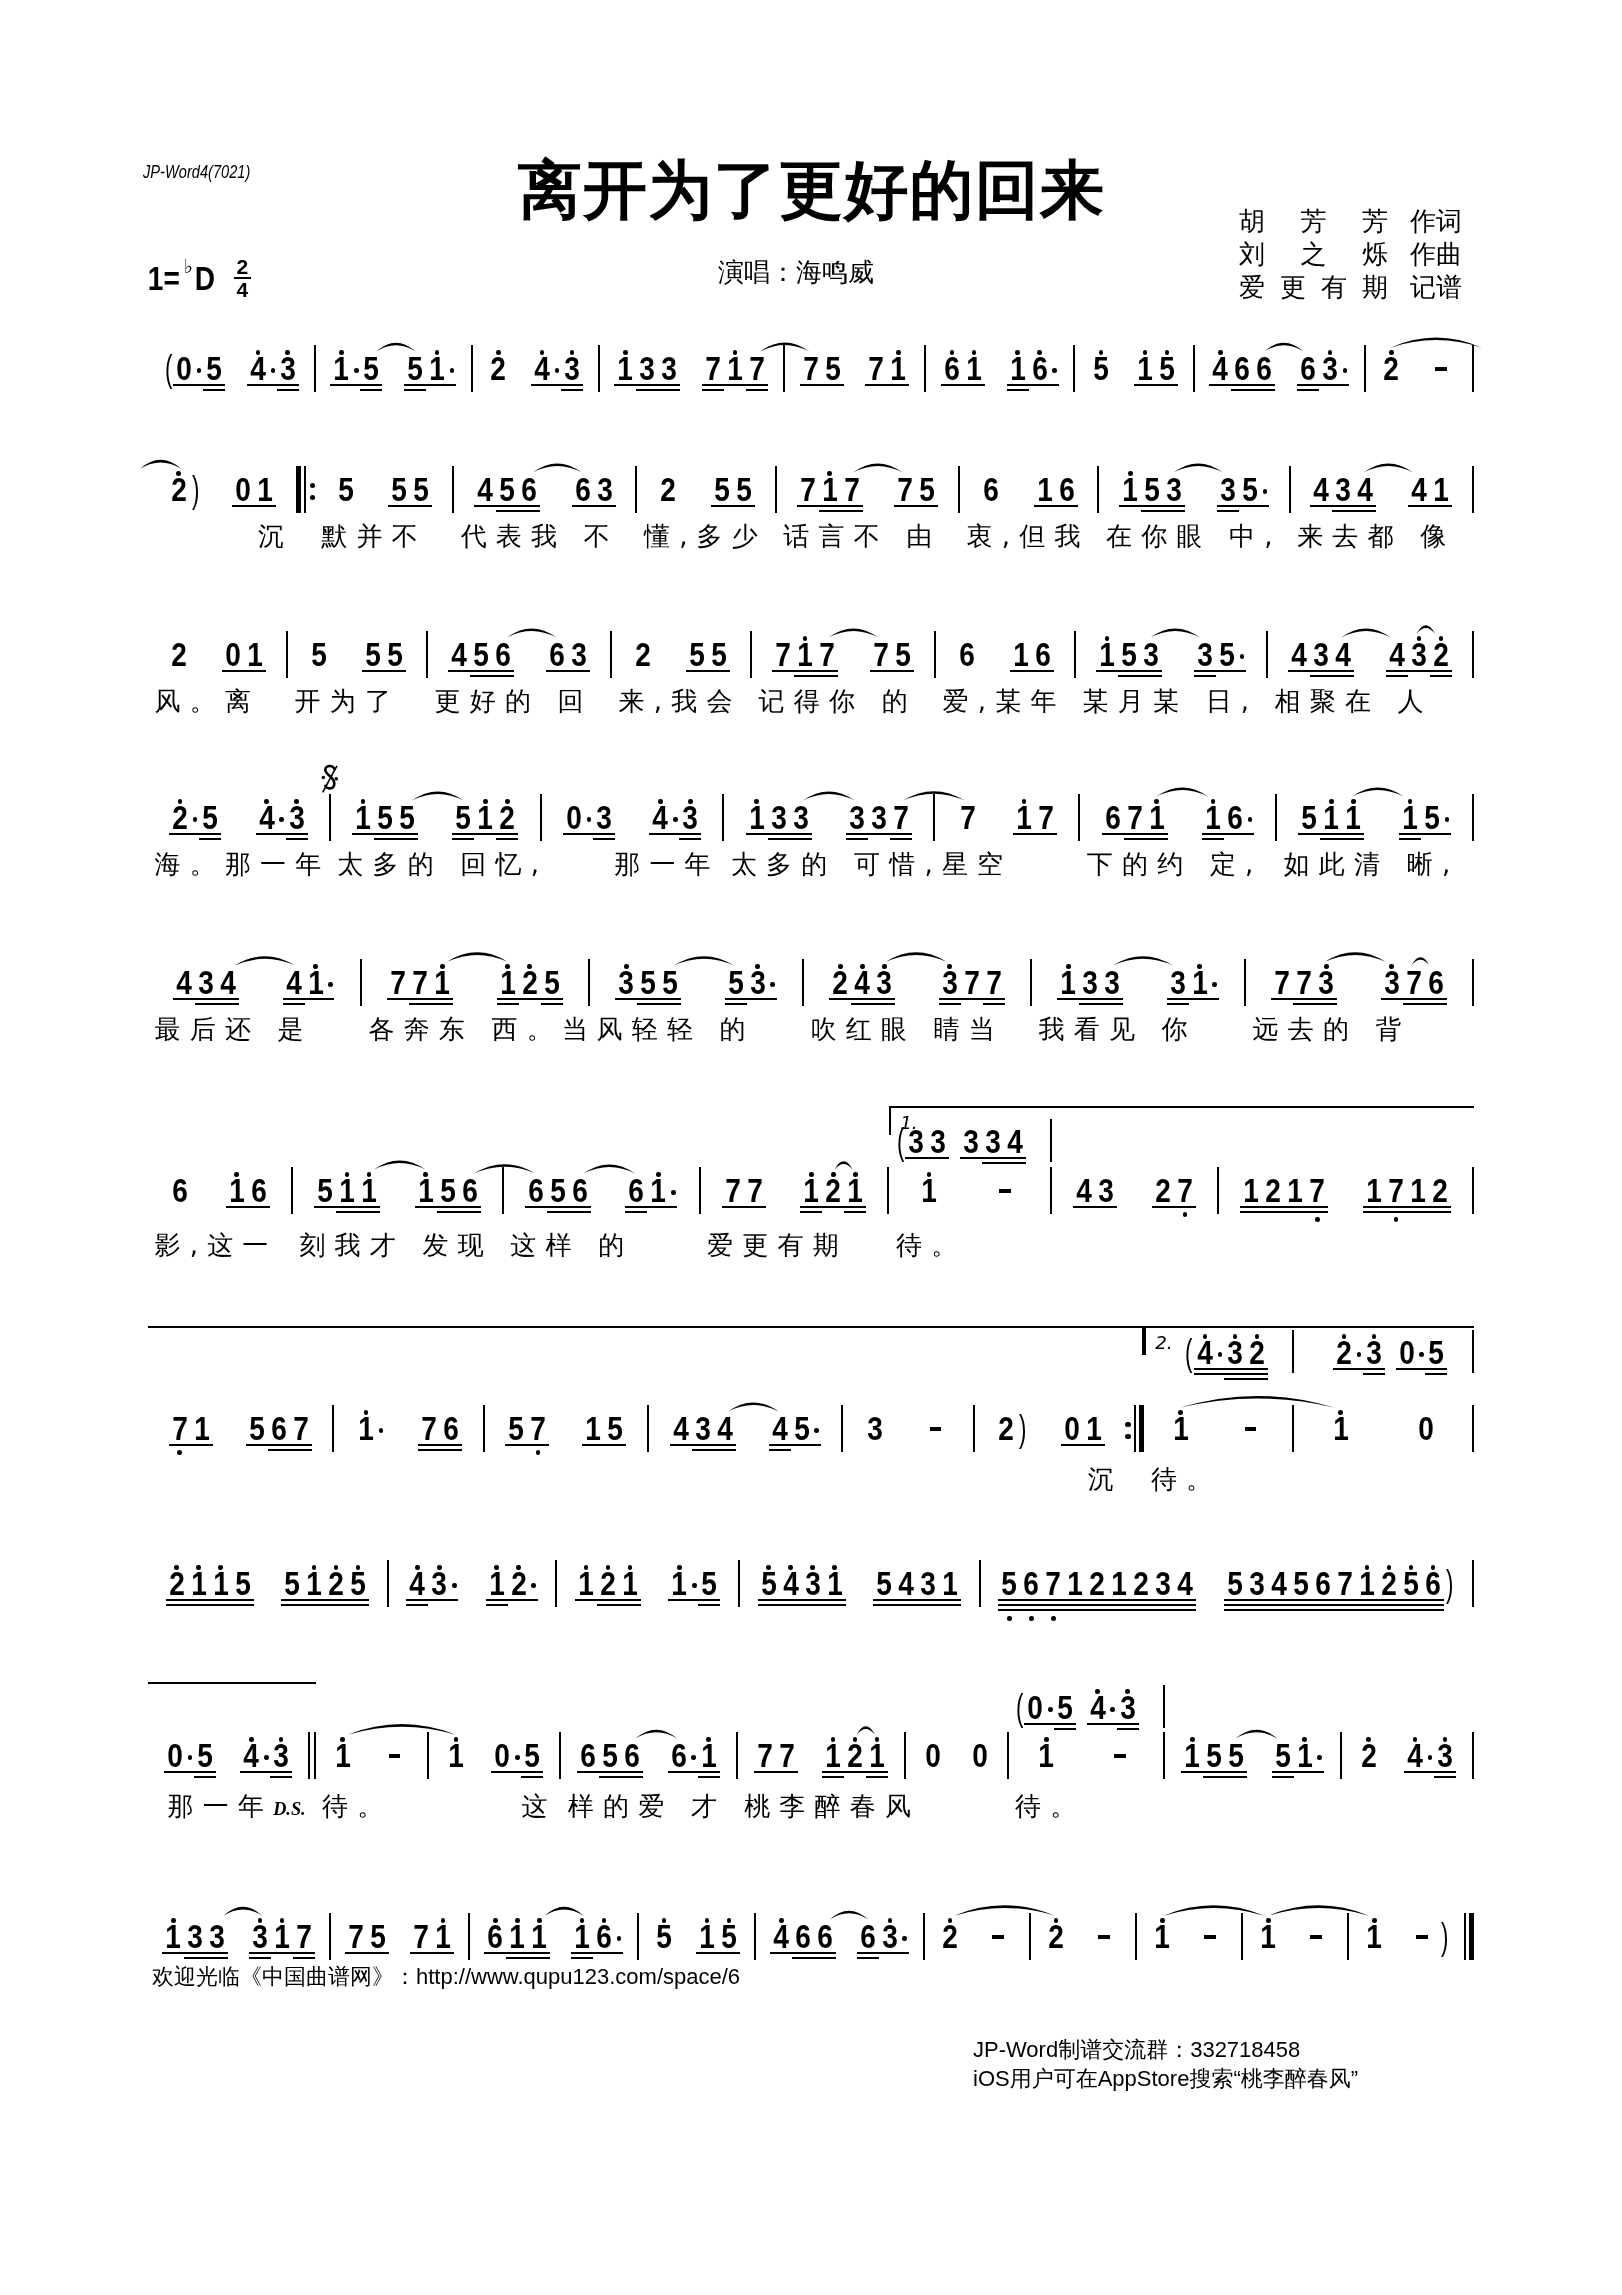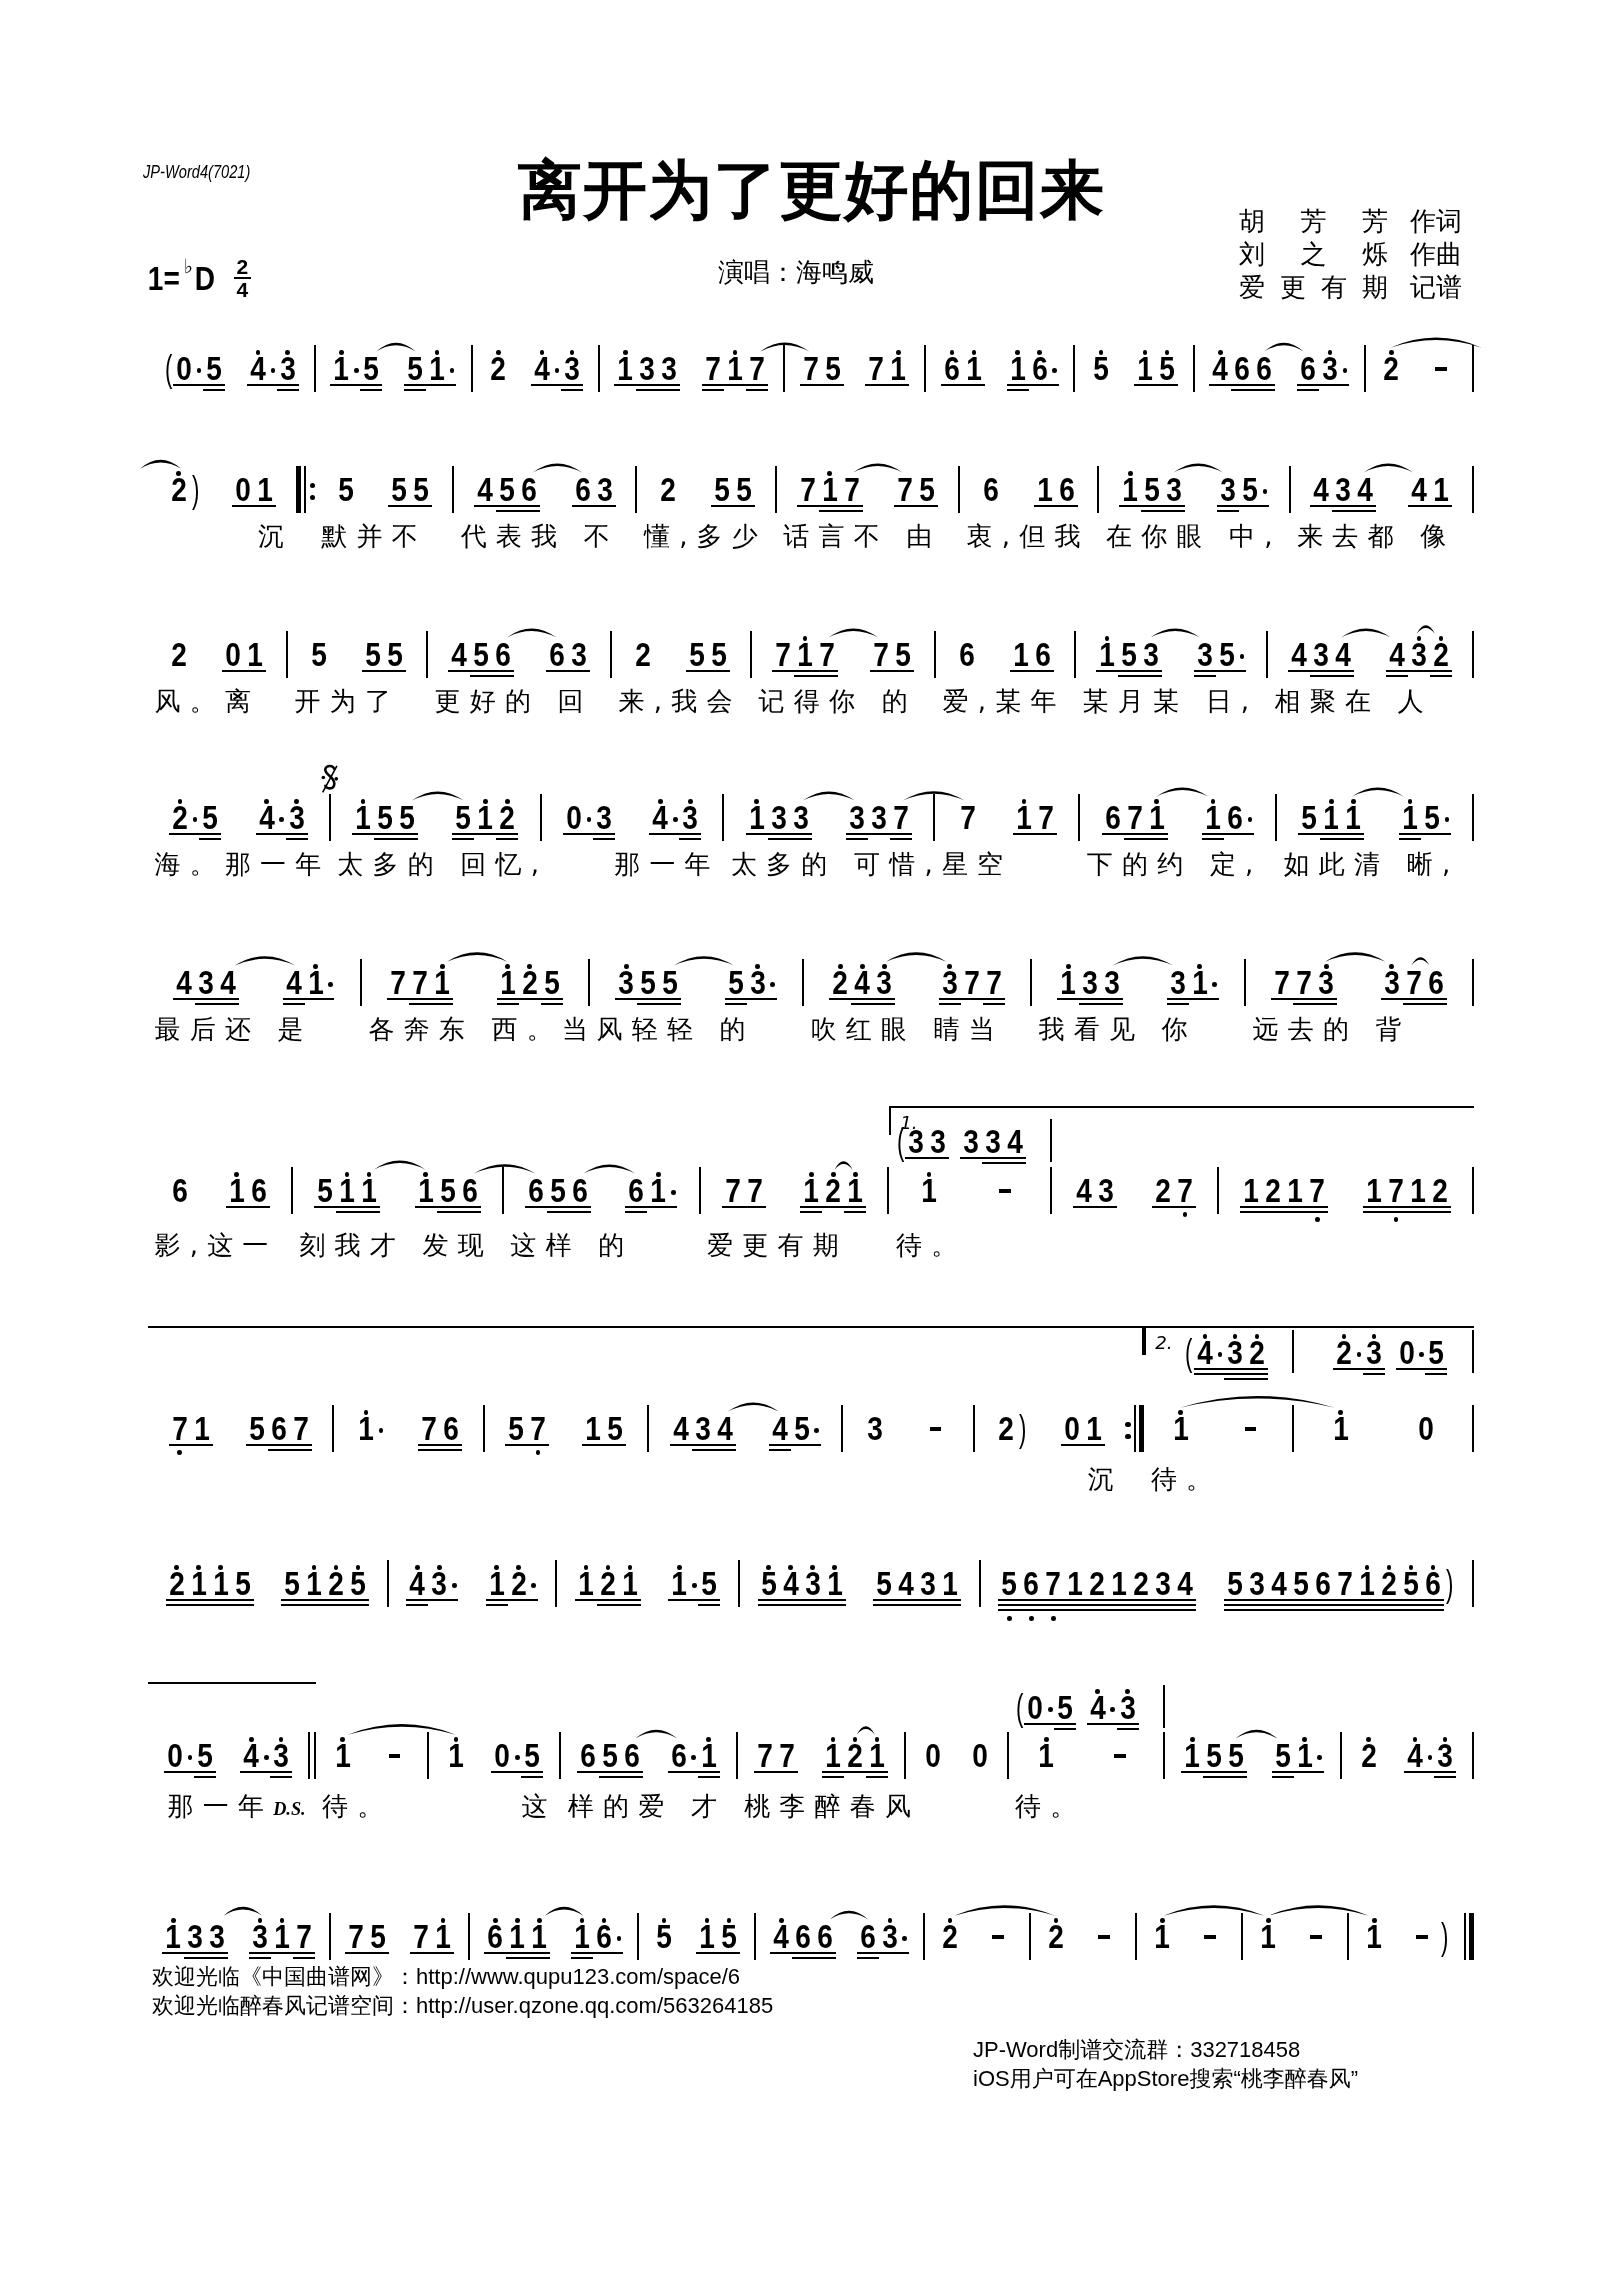--- a/index.html
+++ b/index.html
@@ -2817,19 +2817,18 @@
       <path d="M603.703125,-2 Q633.2265625,-29.25234375 662.75,-2 Q633.2265625,-21.25234375 603.703125,-2 Z" fill="#000"></path>
       <path d="M1041.890625,4 Q1071.4140625,-23.25234375 1100.9375,4 Q1071.4140625,-15.252343750000001 1041.890625,4 Z" fill="#000"></path>
       <path d="M1232.984375,-2 Q1310.53125,-34.0546875 1388.078125,-2 Q1310.53125,-26.0546875 1232.984375,-2 Z" fill="#000"></path>
       <path d="M1555.171875,-2 Q1632.71875,-34.0546875 1710.265625,-2 Q1632.71875,-26.0546875 1555.171875,-2 Z" fill="#000"></path>
       <path d="M1716.265625,-2 Q1793.8125,-34.0546875 1871.359375,-2 Q1793.8125,-26.0546875 1716.265625,-2 Z" fill="#000"></path>
     </svg>
   </div>
 
 <div class="abs" id="footer">
   <span class="fline">欢迎光临《中国曲谱网》：http://www.qupu123.com/space/6</span>
-  <span class="fline">欢迎光临醉春风记谱空间：http://user.qzone.qq.com/563264185</span>
 </div>
 <div class="abs" id="footer-right">
   <span class="fline">JP-Word制谱交流群：332718458</span>
   <span class="fline">iOS用户可在AppStore搜索“桃李醉春风”</span>
 </div>
 
 
 </body></html>

